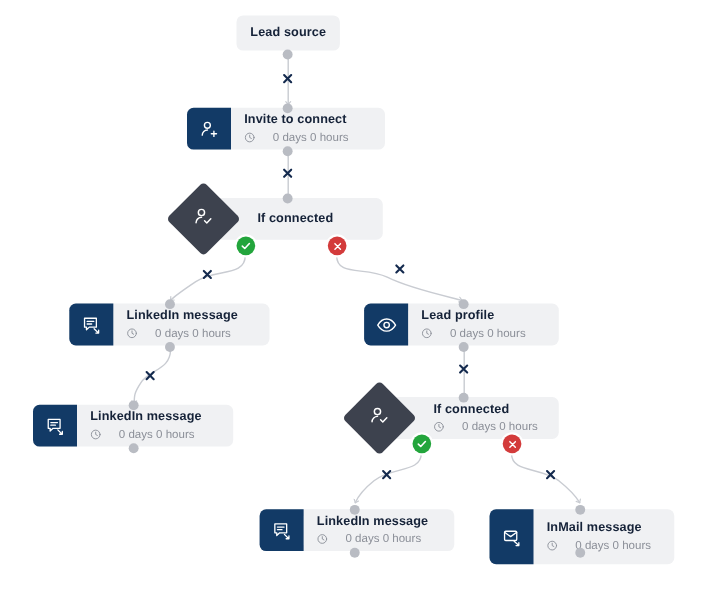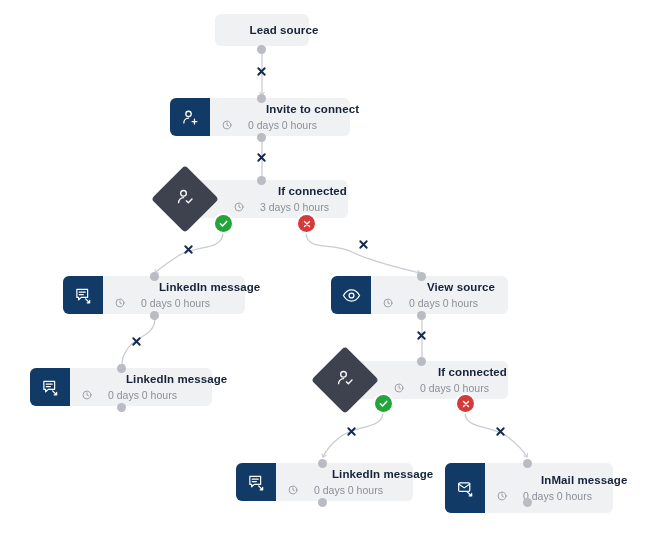--- a/index.html
+++ b/index.html
@@ -36,21 +36,20 @@
     padding:6px 10px 6px 12px;
     min-width:0;
   }
   .node .title{
     font-size:11.5px;
     font-weight:bold;
     color:#152238;
     line-height:15px;
     white-space:nowrap;
     letter-spacing:.1px;
-    margin-left:44px;
   }
   .node .sub{
     display:flex;align-items:center;gap:16px;
     font-size:10.5px;
     color:#8b8f98;
     line-height:14px;
     margin-top:1px;
     white-space:nowrap;
   }
   .node .sub .clock{display:block;width:10px;height:10px;flex:0 0 10px;}
@@ -155,27 +154,20 @@
       </div>
     </div>
   </div>
   <div class="port" style="left:257px;top:94px;"></div>
   <div class="port" style="left:257px;top:133px;"></div>
 
   <div class="node" style="left:196px;top:180px;width:152px;height:38px;background:#f0f1f3;">
     <div style="width:22px;flex:0 0 22px;"></div>
     <div class="body" style="padding-left:16px;">
       <div class="title">If connected</div>
-      <div class="sub">
-        <svg class="clock" viewBox="0 0 24 24" fill="none" stroke="#8b8f98" stroke-width="2" stroke-linecap="round" stroke-linejoin="round">
-          <circle cx="12" cy="12" r="9.5"></circle>
-            <path d="M12,6.8 L12,12 L15.6,14"></path>
-        </svg>
-        <span>3 days 0 hours</span>
-      </div>
     </div>
   </div>
   <div class="diamond" style="left:161px;top:175px;">
     <span class="dico">
       <svg width="20" height="20" viewBox="0 0 24 24" fill="none" stroke="#ffffff" stroke-width="1.6" stroke-linecap="round" stroke-linejoin="round">
         <circle cx="10.2" cy="7.6" r="3.4"></circle>
         <path d="M4.3,18.8 a6,6 0 0 1 6-6"></path>
         <path d="M13.6,16.6 L16,19 L20.4,14.4"></path>
       </svg>
     </span>
@@ -238,21 +230,21 @@
 
   <div class="node" style="left:331px;top:276px;width:177px;height:38px;">
     <div class="icon-box">
       <svg width="19" height="19" viewBox="0 0 24 24" fill="none" stroke="#ffffff" stroke-width="1.6" stroke-linecap="round" stroke-linejoin="round">
         <path d="M1.8,12 C4.6,7.2 8.2,5 12,5 C15.8,5 19.4,7.2 22.2,12
                  C19.4,16.8 15.8,19 12,19 C8.2,19 4.6,16.8 1.8,12 Z"></path>
         <circle cx="12" cy="12" r="3.1"></circle>
       </svg>
     </div>
     <div class="body">
-      <div class="title">View source</div>
+      <div class="title">Lead profile</div>
       <div class="sub">
         <svg class="clock" viewBox="0 0 24 24" fill="none" stroke="#8b8f98" stroke-width="2" stroke-linecap="round" stroke-linejoin="round">
           <circle cx="12" cy="12" r="9.5"></circle>
             <path d="M12,6.8 L12,12 L15.6,14"></path>
         </svg>
         <span>0 days 0 hours</span>
       </div>
     </div>
   </div>
   <div class="port" style="left:417px;top:272px;"></div>

